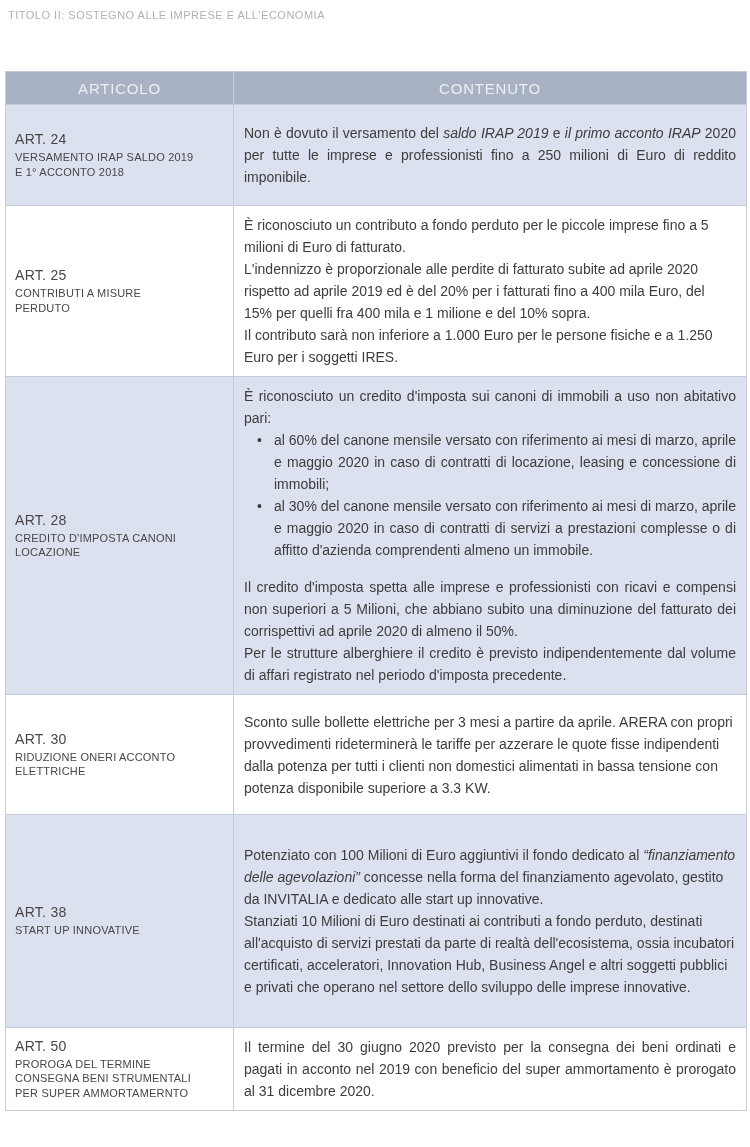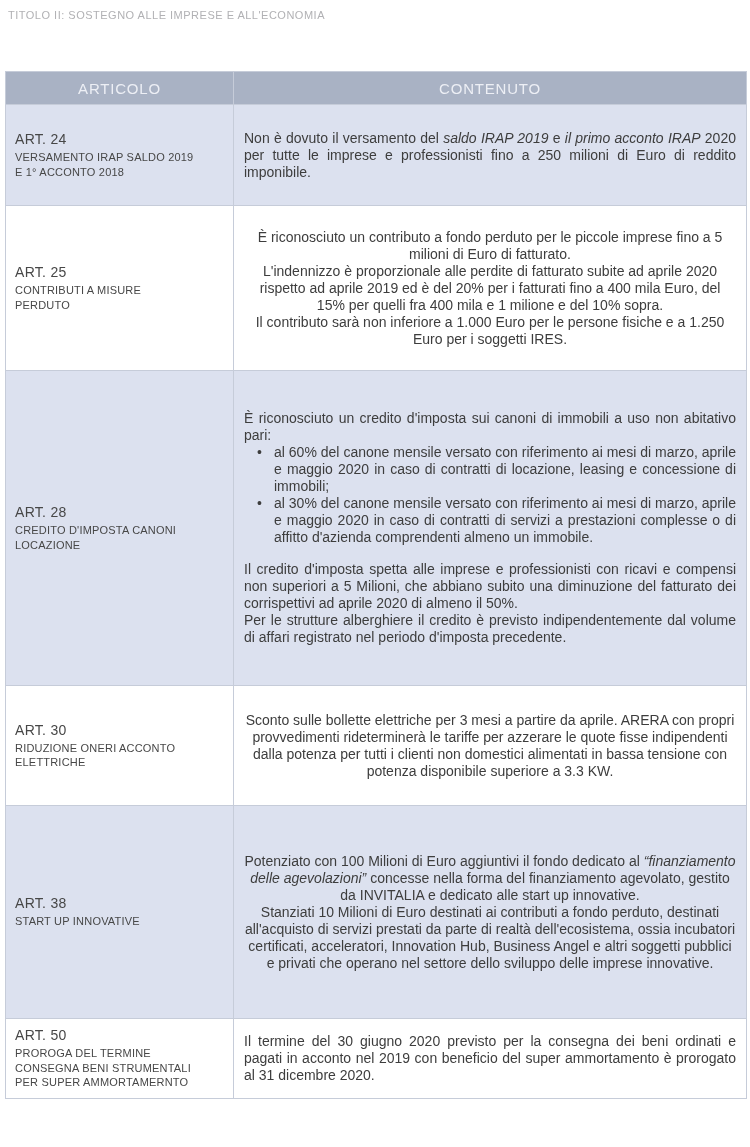--- a/index.html
+++ b/index.html
@@ -46,24 +46,24 @@
   }
   tr.shaded td{background:var(--shaded-bg);}
   tr.plain td{background:var(--plain-bg);}
   .article-cell{
     padding:6px 9px 6px 9px;color:#474747;
   }
   .art-number{font-size:14px;letter-spacing:.3px;margin-bottom:3px;}
   .art-subtitle{font-size:11px;line-height:14.5px;letter-spacing:.2px;max-width:182px;}
   .content-cell{
     padding:8px 10px 8px 10px;
-    font-size:14px;line-height:17px;color:var(--body-text);
+    font-size:14px;line-height:22px;color:var(--body-text);
   }
   .content-cell.j{text-align:justify;}
-  .content-cell.l{text-align:center;}
+  .content-cell.l{text-align:left;}
   .content-cell p{margin:0;}
   .bullet-item{position:relative;padding-left:30px;}
   .bullet-item .bullet{position:absolute;left:13px;top:0;}
   .spacer{height:15px;}
   .it{font-style:italic;}
 </style>
 </head>
 <body>
 
 <div class="page">

